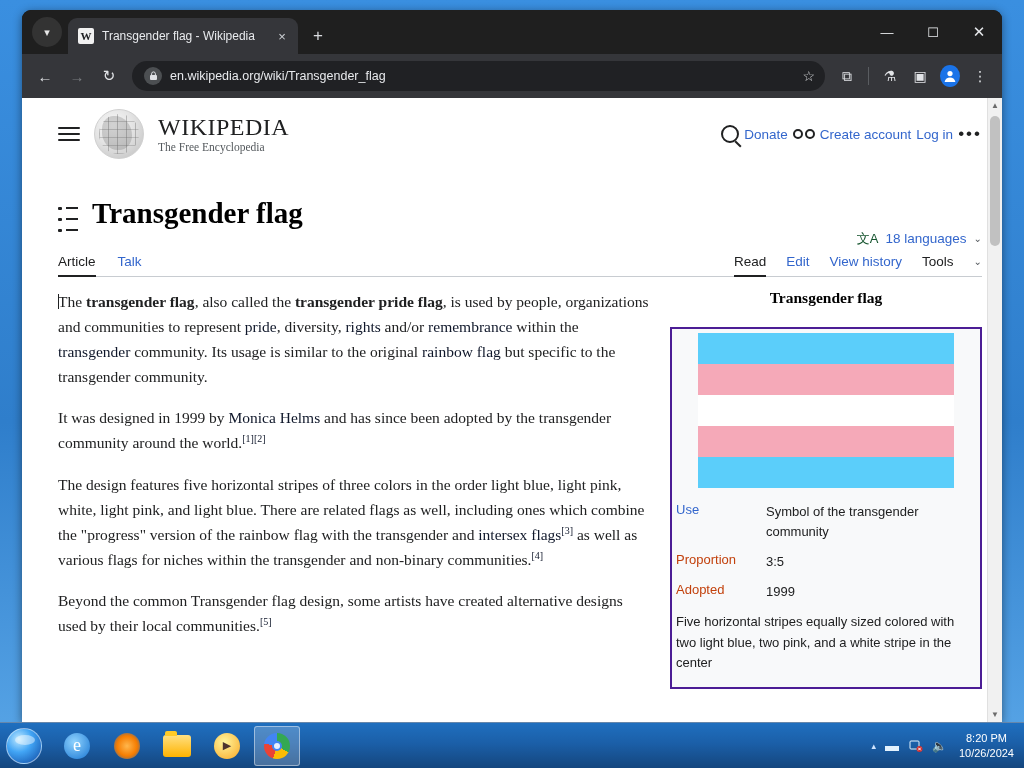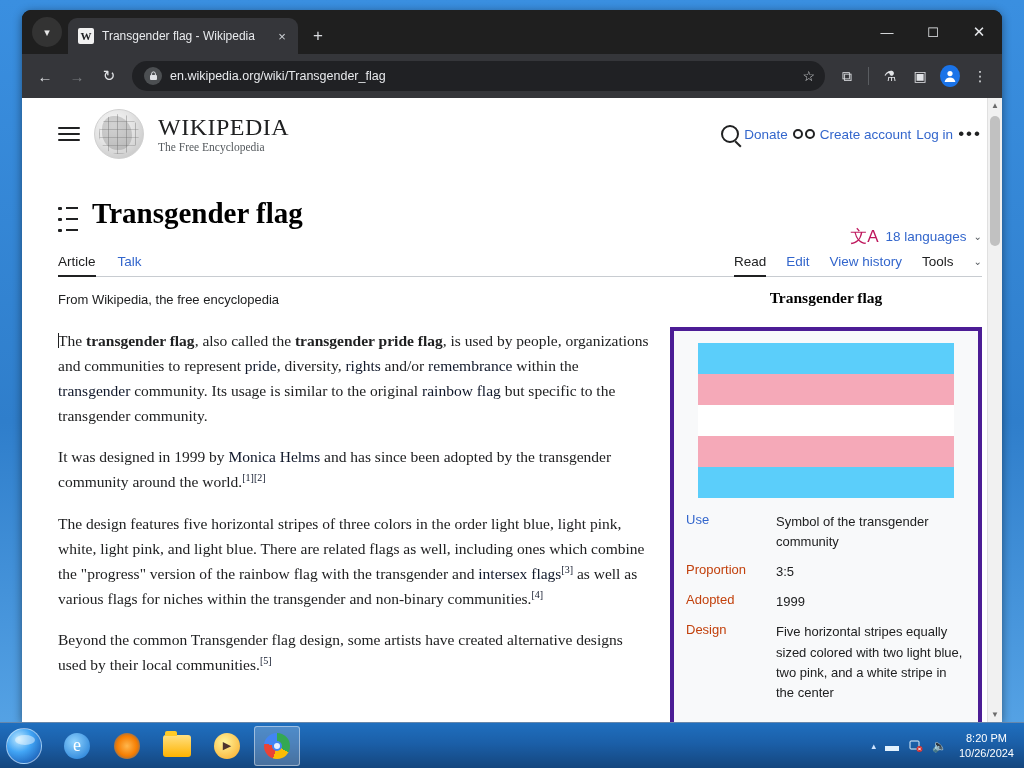--- a/index.html
+++ b/index.html
@@ -220,21 +220,21 @@
   #page-title {
     font-family: "Liberation Serif", serif;
     font-size: 29px; color: #000;
     line-height: 1;
   }
   .lang-btn {
     margin-left: auto;
     display: flex; align-items: center; gap: 7px;
     color: #3366cc; font-size: 13.5px;
   }
-  .lang-glyph { font-size: 17px; color: #be185d; }
+  .lang-glyph { font-size: 13px; color: #14532d; }
   .chev { font-size: 10px; color: #54595d; }
 
   
   #article-tabs {
     display: flex; 
     border-bottom: 1px solid #c8ccd1;
     margin: 0 20px 0 36px;
     padding-bottom: 7px;
     font-size: 13.5px;
     gap: 20px;
@@ -285,23 +285,23 @@
   }
   #infobox .ib-title {
     text-align: center;
     font-weight: bold;
     font-size: 15.5px;
     color: #000;
     margin-bottom: 8px;
     font-family: "Liberation Serif", serif;
   }
   .ib-body {
-    border: 4px solid #4c1d95;
+    border: 2px solid #4c1d95;
     background: #f8f9fa;
-    padding: 12px;
+    padding: 4px;
     margin-top: 20px;
   }
   .flag {
     width: 256px; height: 155px;
     margin: 0 auto 14px auto;
     display: flex; flex-direction: column;
   }
   .flag div:nth-child(1), .flag div:nth-child(5) { flex: 1; background: #5bcefa; }
   .flag div:nth-child(2), .flag div:nth-child(4) { flex: 1; background: #f5a9b8; }
   .flag div:nth-child(3) { flex: 1; background: #ffffff; }
@@ -528,21 +528,20 @@
           <span class="tab-link">Edit</span>
           <span class="tab-link">View history</span>
           <span class="tab-link" style="color:#202122">Tools</span>
           <span class="chev">⌄</span>
         </div>
       </div>
 
       <div id="content">
 
         <div id="prose">
-          <p class="from">From Wikipedia, the free encyclopedia</p>
 
           <p><span class="caret"></span><span>The </span><b>transgender flag</b><span>, also called the </span><b>transgender pride flag</b><span>, is used by people, organizations and communities to represent </span><a href="#">pride</a><span>, diversity, </span><a href="#">rights</a><span> and/or </span><a href="#">remembrance</a><span> within the </span><a href="#">transgender</a><span> community. Its usage is similar to the original </span><a href="#">rainbow flag</a><span> but specific to the transgender community.</span></p>
 
           <p><span>It was designed in 1999 by </span><a href="#">Monica Helms</a><span> and has since been adopted by the transgender community around the world.</span><sup><a href="#">[1]</a></sup><sup><a href="#">[2]</a></sup></p>
 
           <p><span>The design features five horizontal stripes of three colors in the order light blue, light pink, white, light pink, and light blue. There are related flags as well, including ones which combine the "progress" version of the rainbow flag with the transgender and </span><a href="#">intersex flags</a><sup><a href="#">[3]</a></sup><span> as well as various flags for niches within the transgender and non-binary communities.</span><sup><a href="#">[4]</a></sup></p>
 
           <p><span>Beyond the common Transgender flag design, some artists have created alternative designs used by their local communities.</span><sup><a href="#">[5]</a></sup></p>
         </div>
 
@@ -563,21 +562,20 @@
               </div>
               <div class="ib-row">
                 <div class="k">Proportion</div>
                 <div class="v">3:5</div>
               </div>
               <div class="ib-row">
                 <div class="k">Adopted</div>
                 <div class="v">1999</div>
               </div>
               <div class="ib-row">
-                <div class="k">Design</div>
                 <div class="v">Five horizontal stripes equally sized colored with two light blue, two pink, and a white stripe in the center</div>
               </div>
             </div>
           </div>
         </div>
 
       </div>
     </div>
 
     <div id="vscroll">

